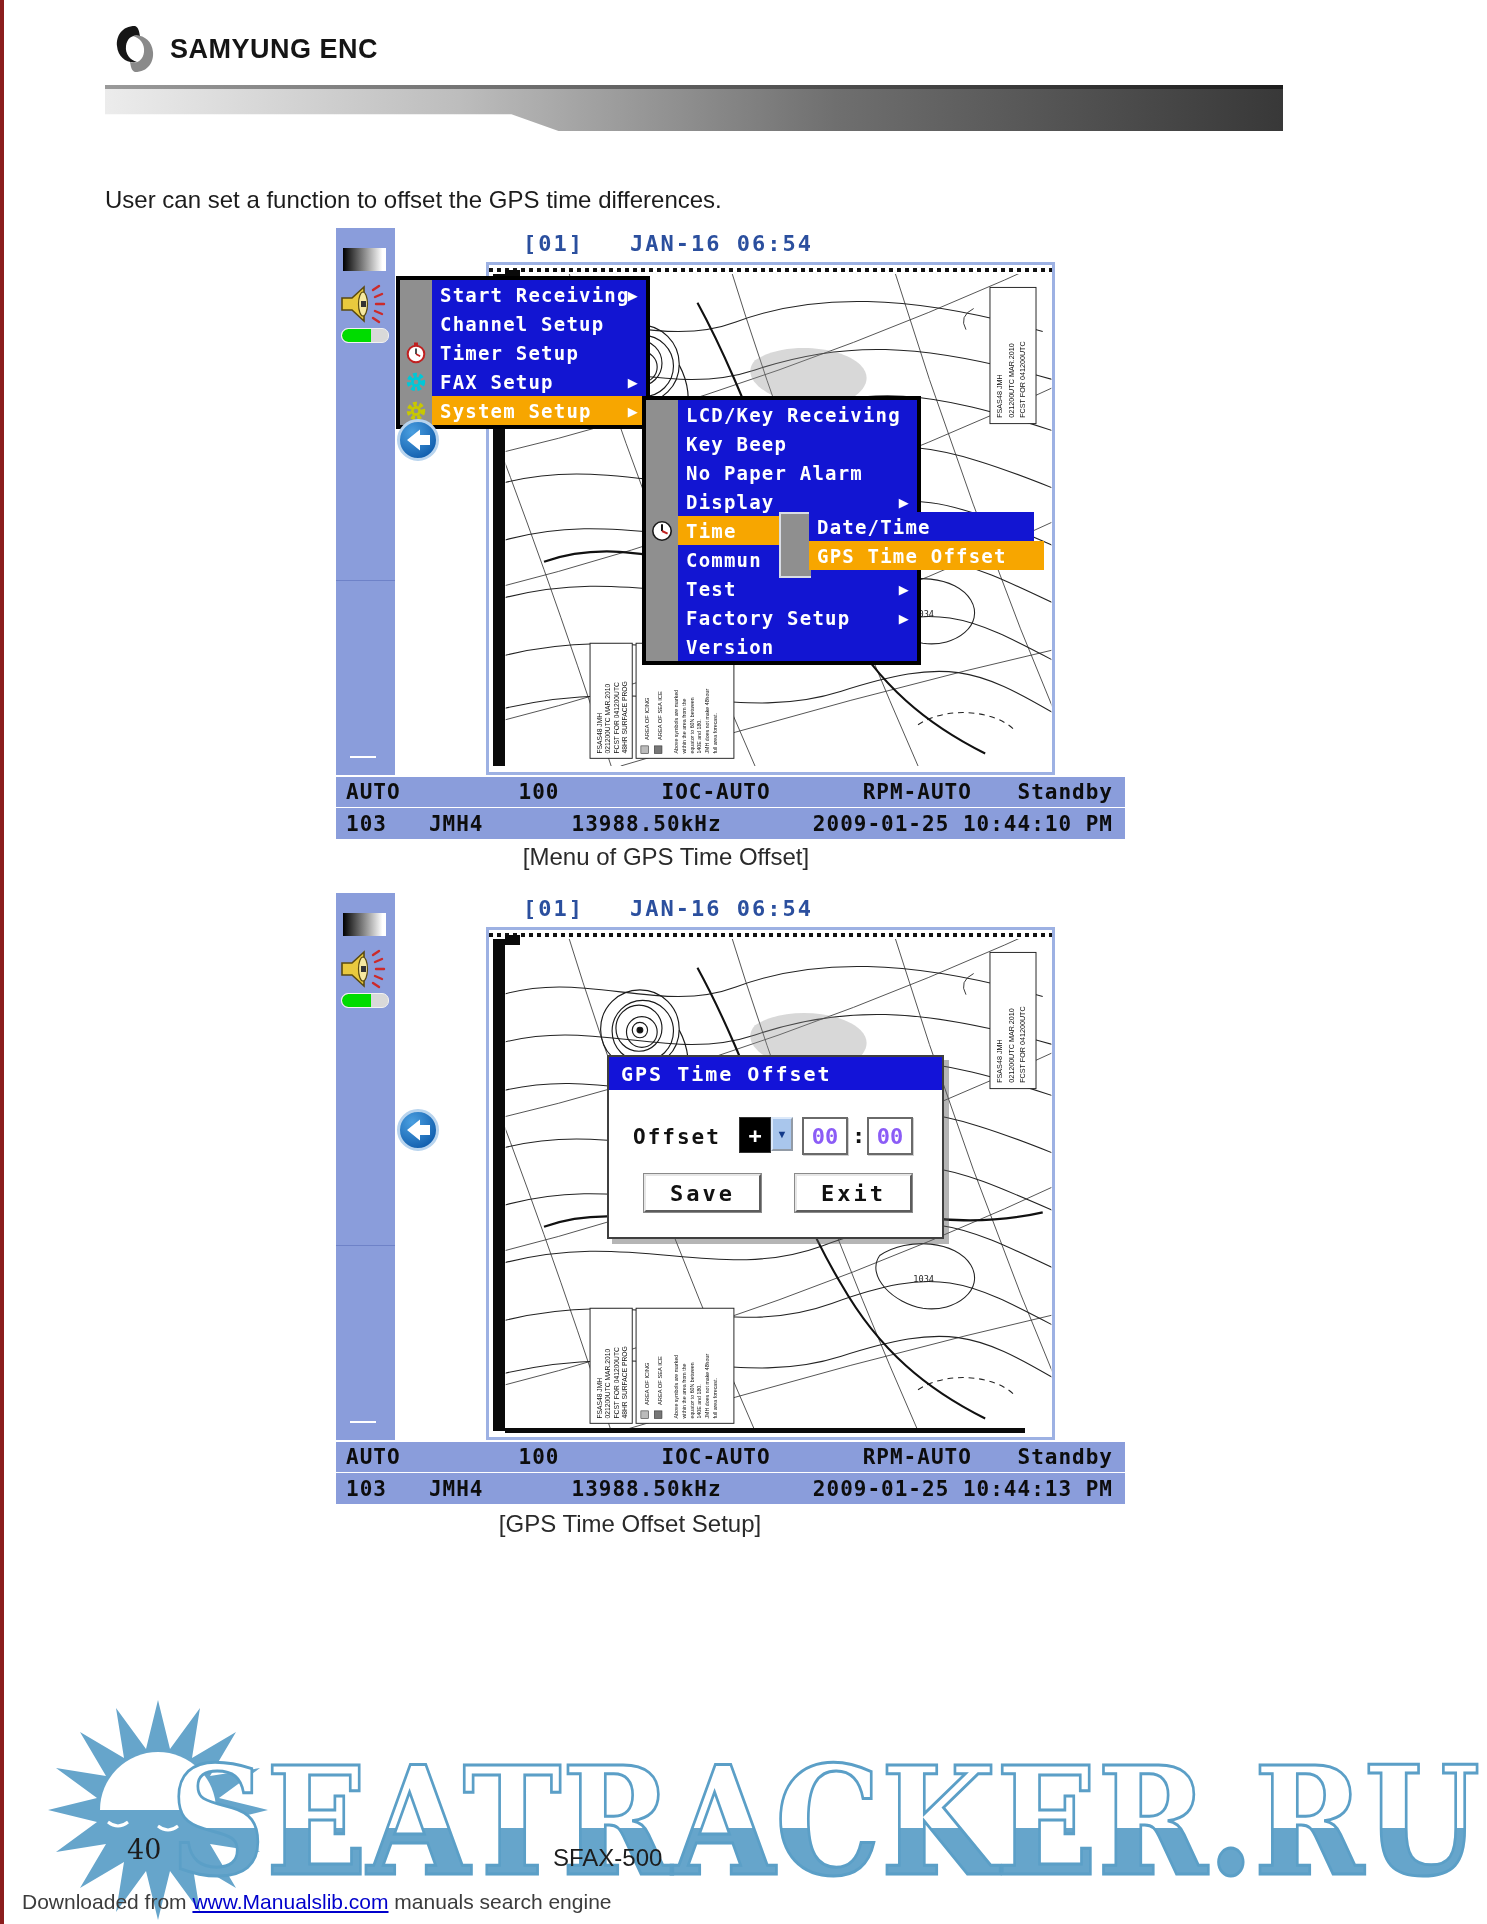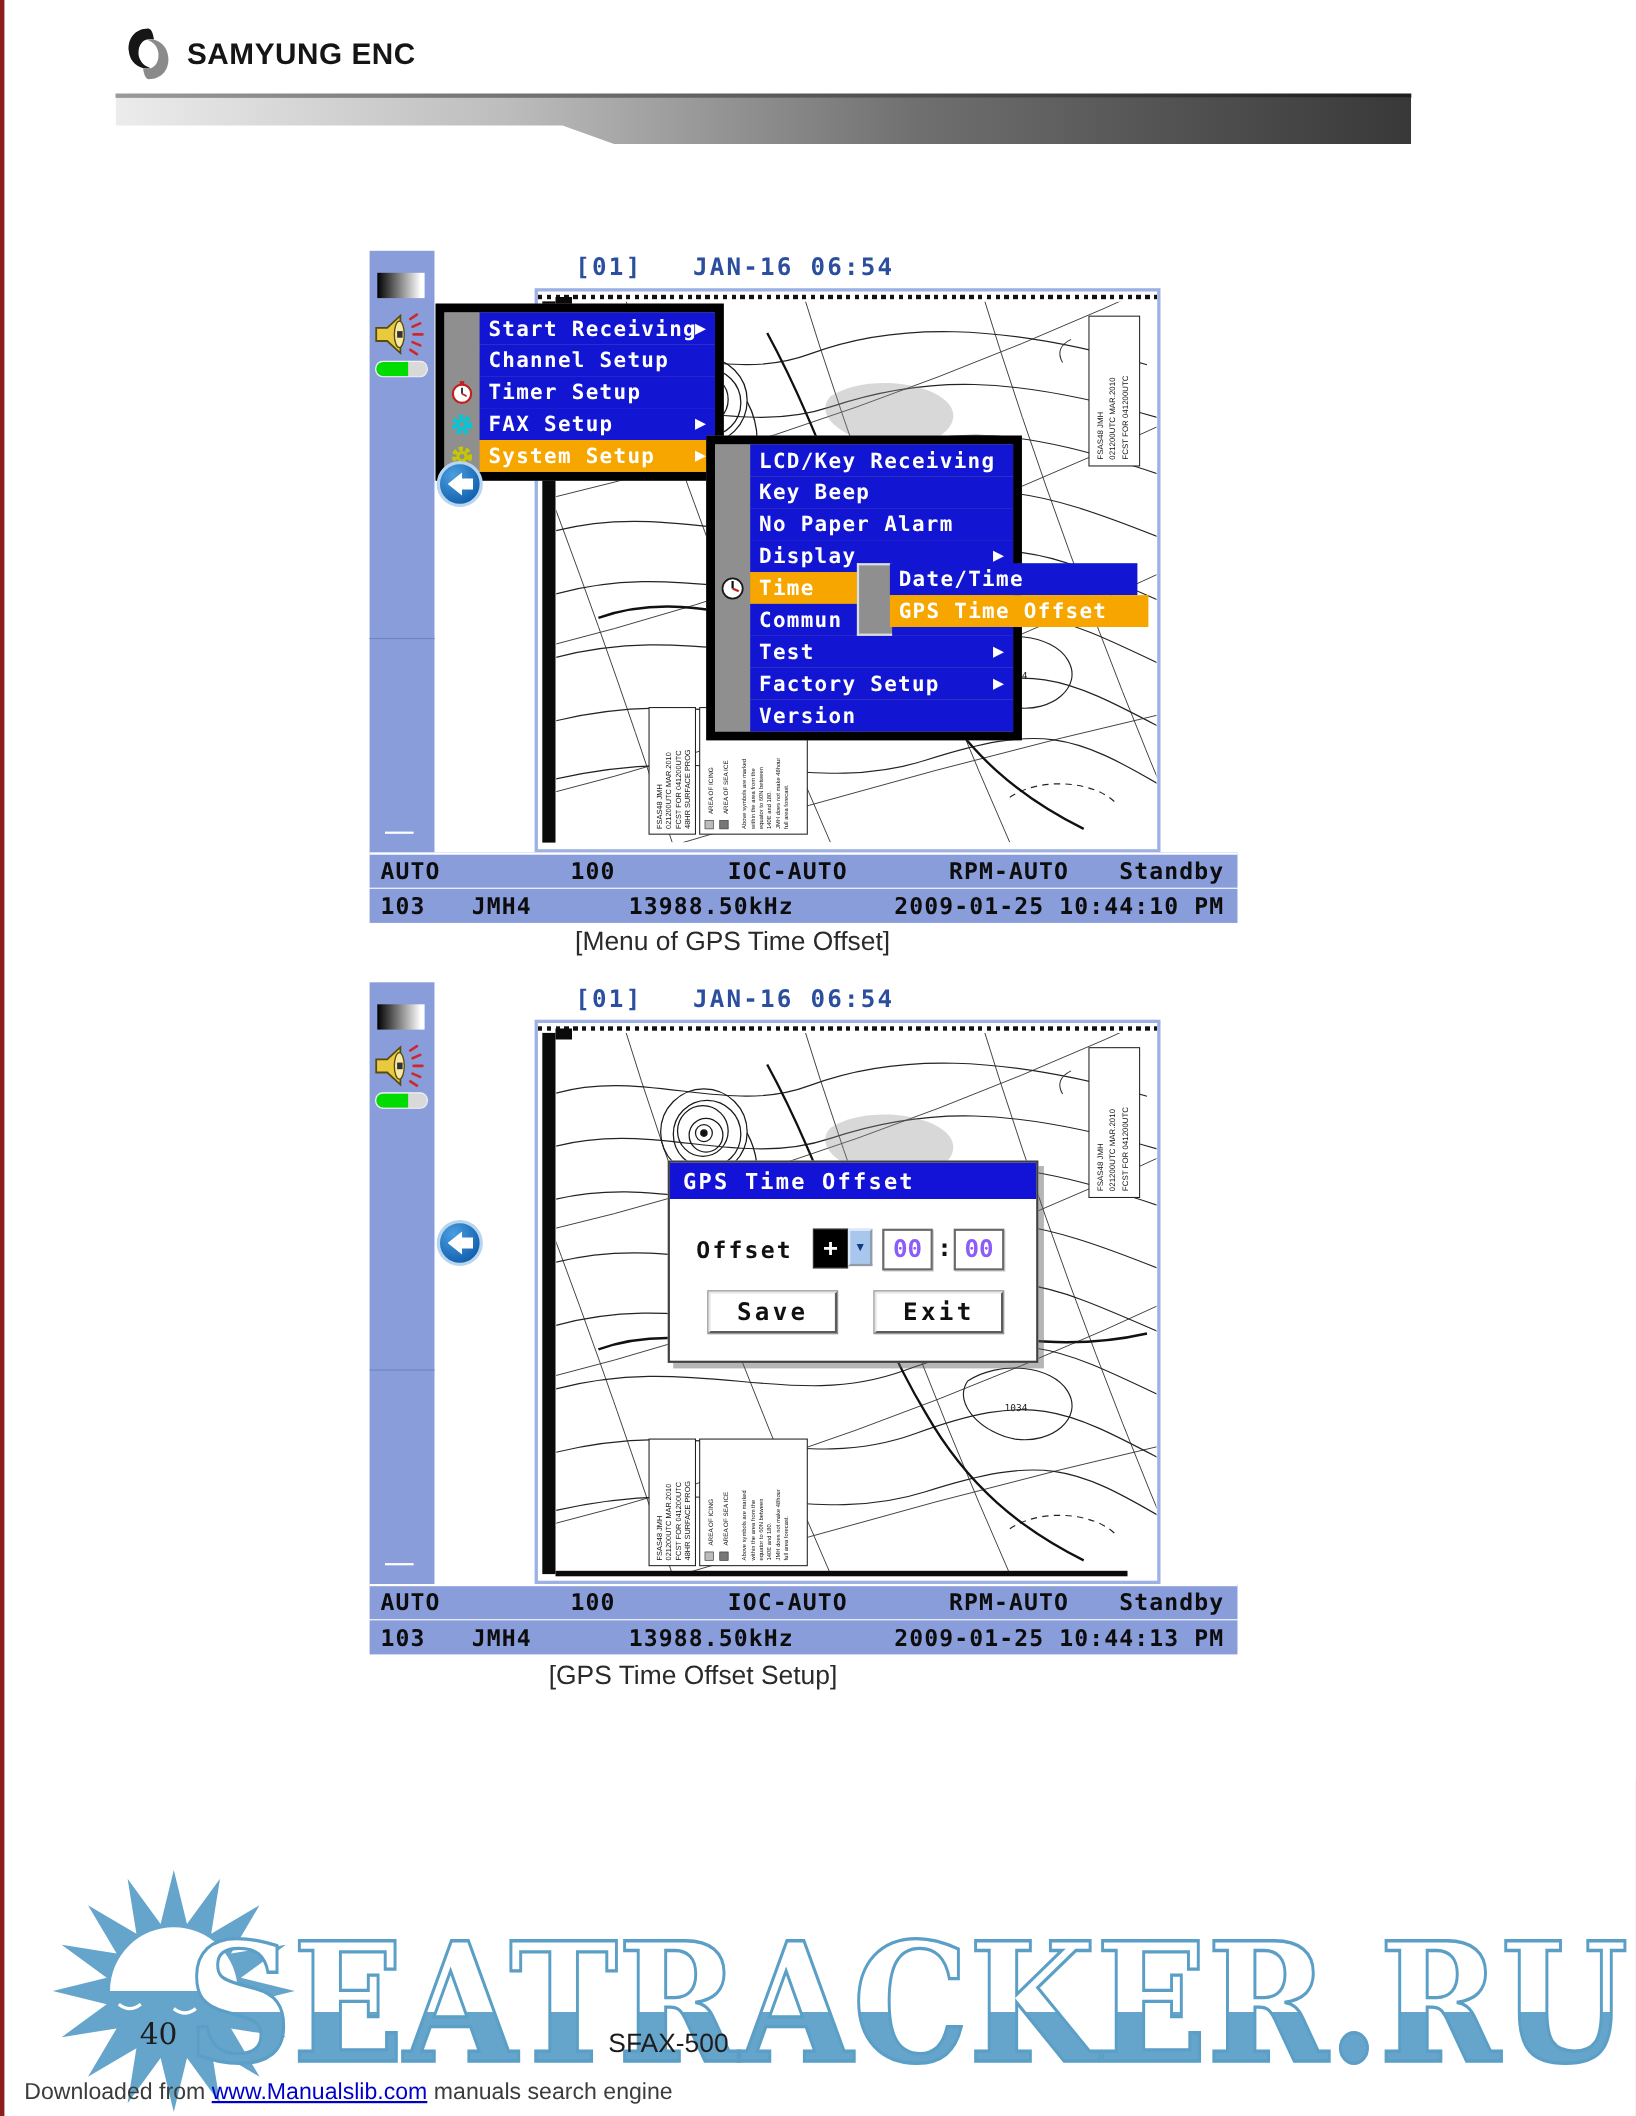--- a/index.html
+++ b/index.html
@@ -26,21 +26,21 @@
   .side-divider{border-top:1px solid #6e82c8;}
   .side-dash{background:#ffffff;height:2px;}
 
   .scr-header{color:#2b4f9e;font:700 22px "DejaVu Sans Mono",monospace;letter-spacing:2px;
               transform:translateX(-50%);white-space:nowrap;display:flex;gap:46px;}
 
   .fax-frame{border:3px solid #9db1e3;background:#fff;overflow:hidden;}
   .fax-blackbar{background:#0a0a0a;}
   .fax-perf{background:repeating-linear-gradient(90deg,#111 0 4px,transparent 4px 8px);}
 
-  .menu{background:#8f8f8f;border:8px solid #000000;}
+  .menu{background:#8f8f8f;border:4px solid #000000;}
   .mrow{display:flex;height:29px;}
   .mrow .ic{width:32px;background:#8f8f8f;display:flex;align-items:center;justify-content:center;flex:none;}
   .mrow .lb{flex:1;background:#1215d2;color:#fff;font:700 19px "DejaVu Sans Mono",monospace;
             letter-spacing:1.2px;display:flex;align-items:center;padding-left:8px;position:relative;white-space:nowrap;}
   .mrow.active .lb{background:#f7a600;}
   .arr{position:absolute;right:7px;top:50%;transform:translateY(-50%);font-size:13px;color:#fff;
        font-family:"DejaVu Sans",sans-serif;}
 
   .subsub{background:transparent;}
   .subsub .strip{position:absolute;left:0;top:0;width:30px;background:#8f8f8f;border:2px solid #d9dde5;border-right:none;}
@@ -204,20 +204,21 @@
   <div class="abs" style="left:112px;top:24px;width:46px;height:50px;">
     <svg viewBox="0 0 46 50" width="46" height="50">
       <path d="M23,2 C10,2 4,12 5,22 C6,34 16,40 25,38 C18,36 13,30 14,22 C15,13 22,10 28,12 C27,6 26,3 23,2 Z" fill="#161616"></path>
       <path d="M23,48 C36,48 42,38 41,28 C40,16 30,10 21,12 C28,14 33,20 32,28 C31,37 24,40 18,38 C19,44 20,47 23,48 Z" fill="#8a8a8a"></path>
     </svg>
   </div>
   <div class="abs brand-text" style="left:170px;top:34px;">SAMYUNG ENC</div>
   <div class="abs grad-top" style="left:105px;top:85px;width:1178px;height:4px;"></div>
   <div class="abs grad-bar" style="left:105px;top:89px;width:1178px;height:42px;"></div>
 
+  <div class="abs body-text" style="left:105px;top:186px;">User can set a function to offset the GPS time differences.</div>
 
   <div class="shot" style="left:336px;top:215px;">
 
     <div class="abs sidebar" style="left:0;top:13px;width:59px;height:547px;">
       <div class="abs gradbox" style="left:7px;top:20px;width:43px;height:23px;"></div>
       <svg class="abs" style="left:3px;top:54px;" width="52" height="44">
           <use href="#speaker"></use>
         </svg>
       <div class="abs volbar" style="left:5px;top:100px;width:46px;height:13px;">
           <div class="fill"></div>

